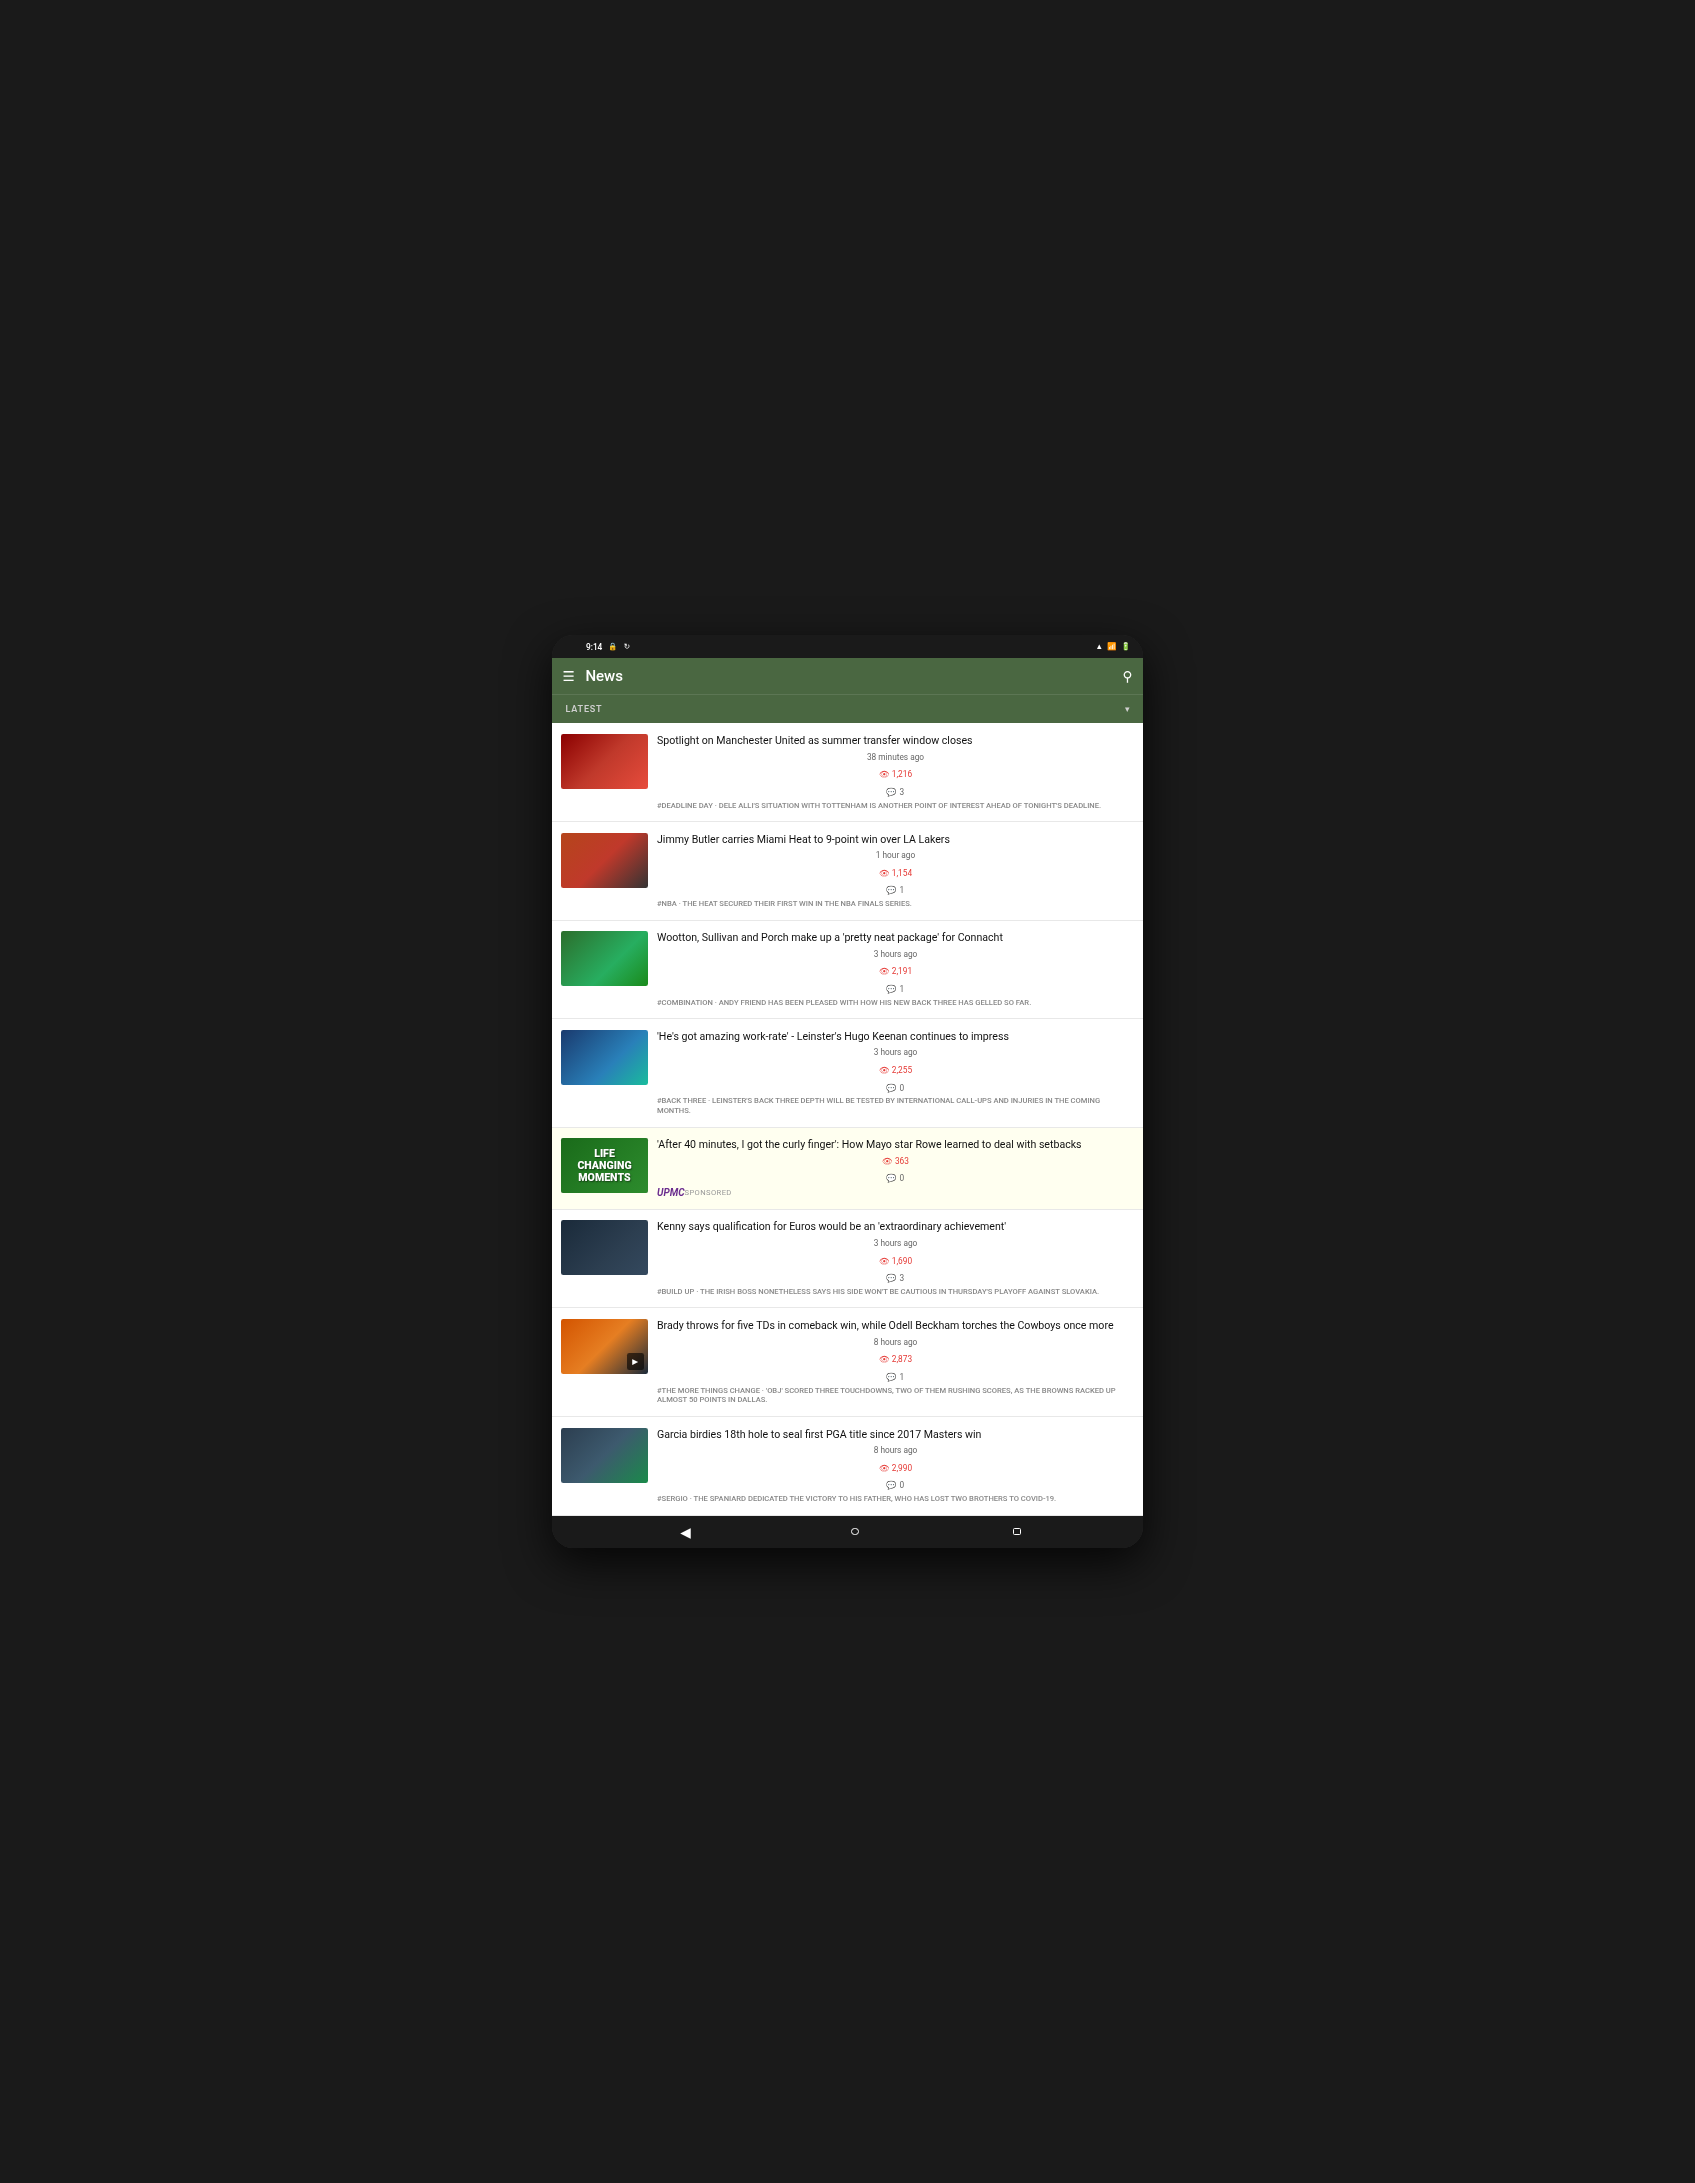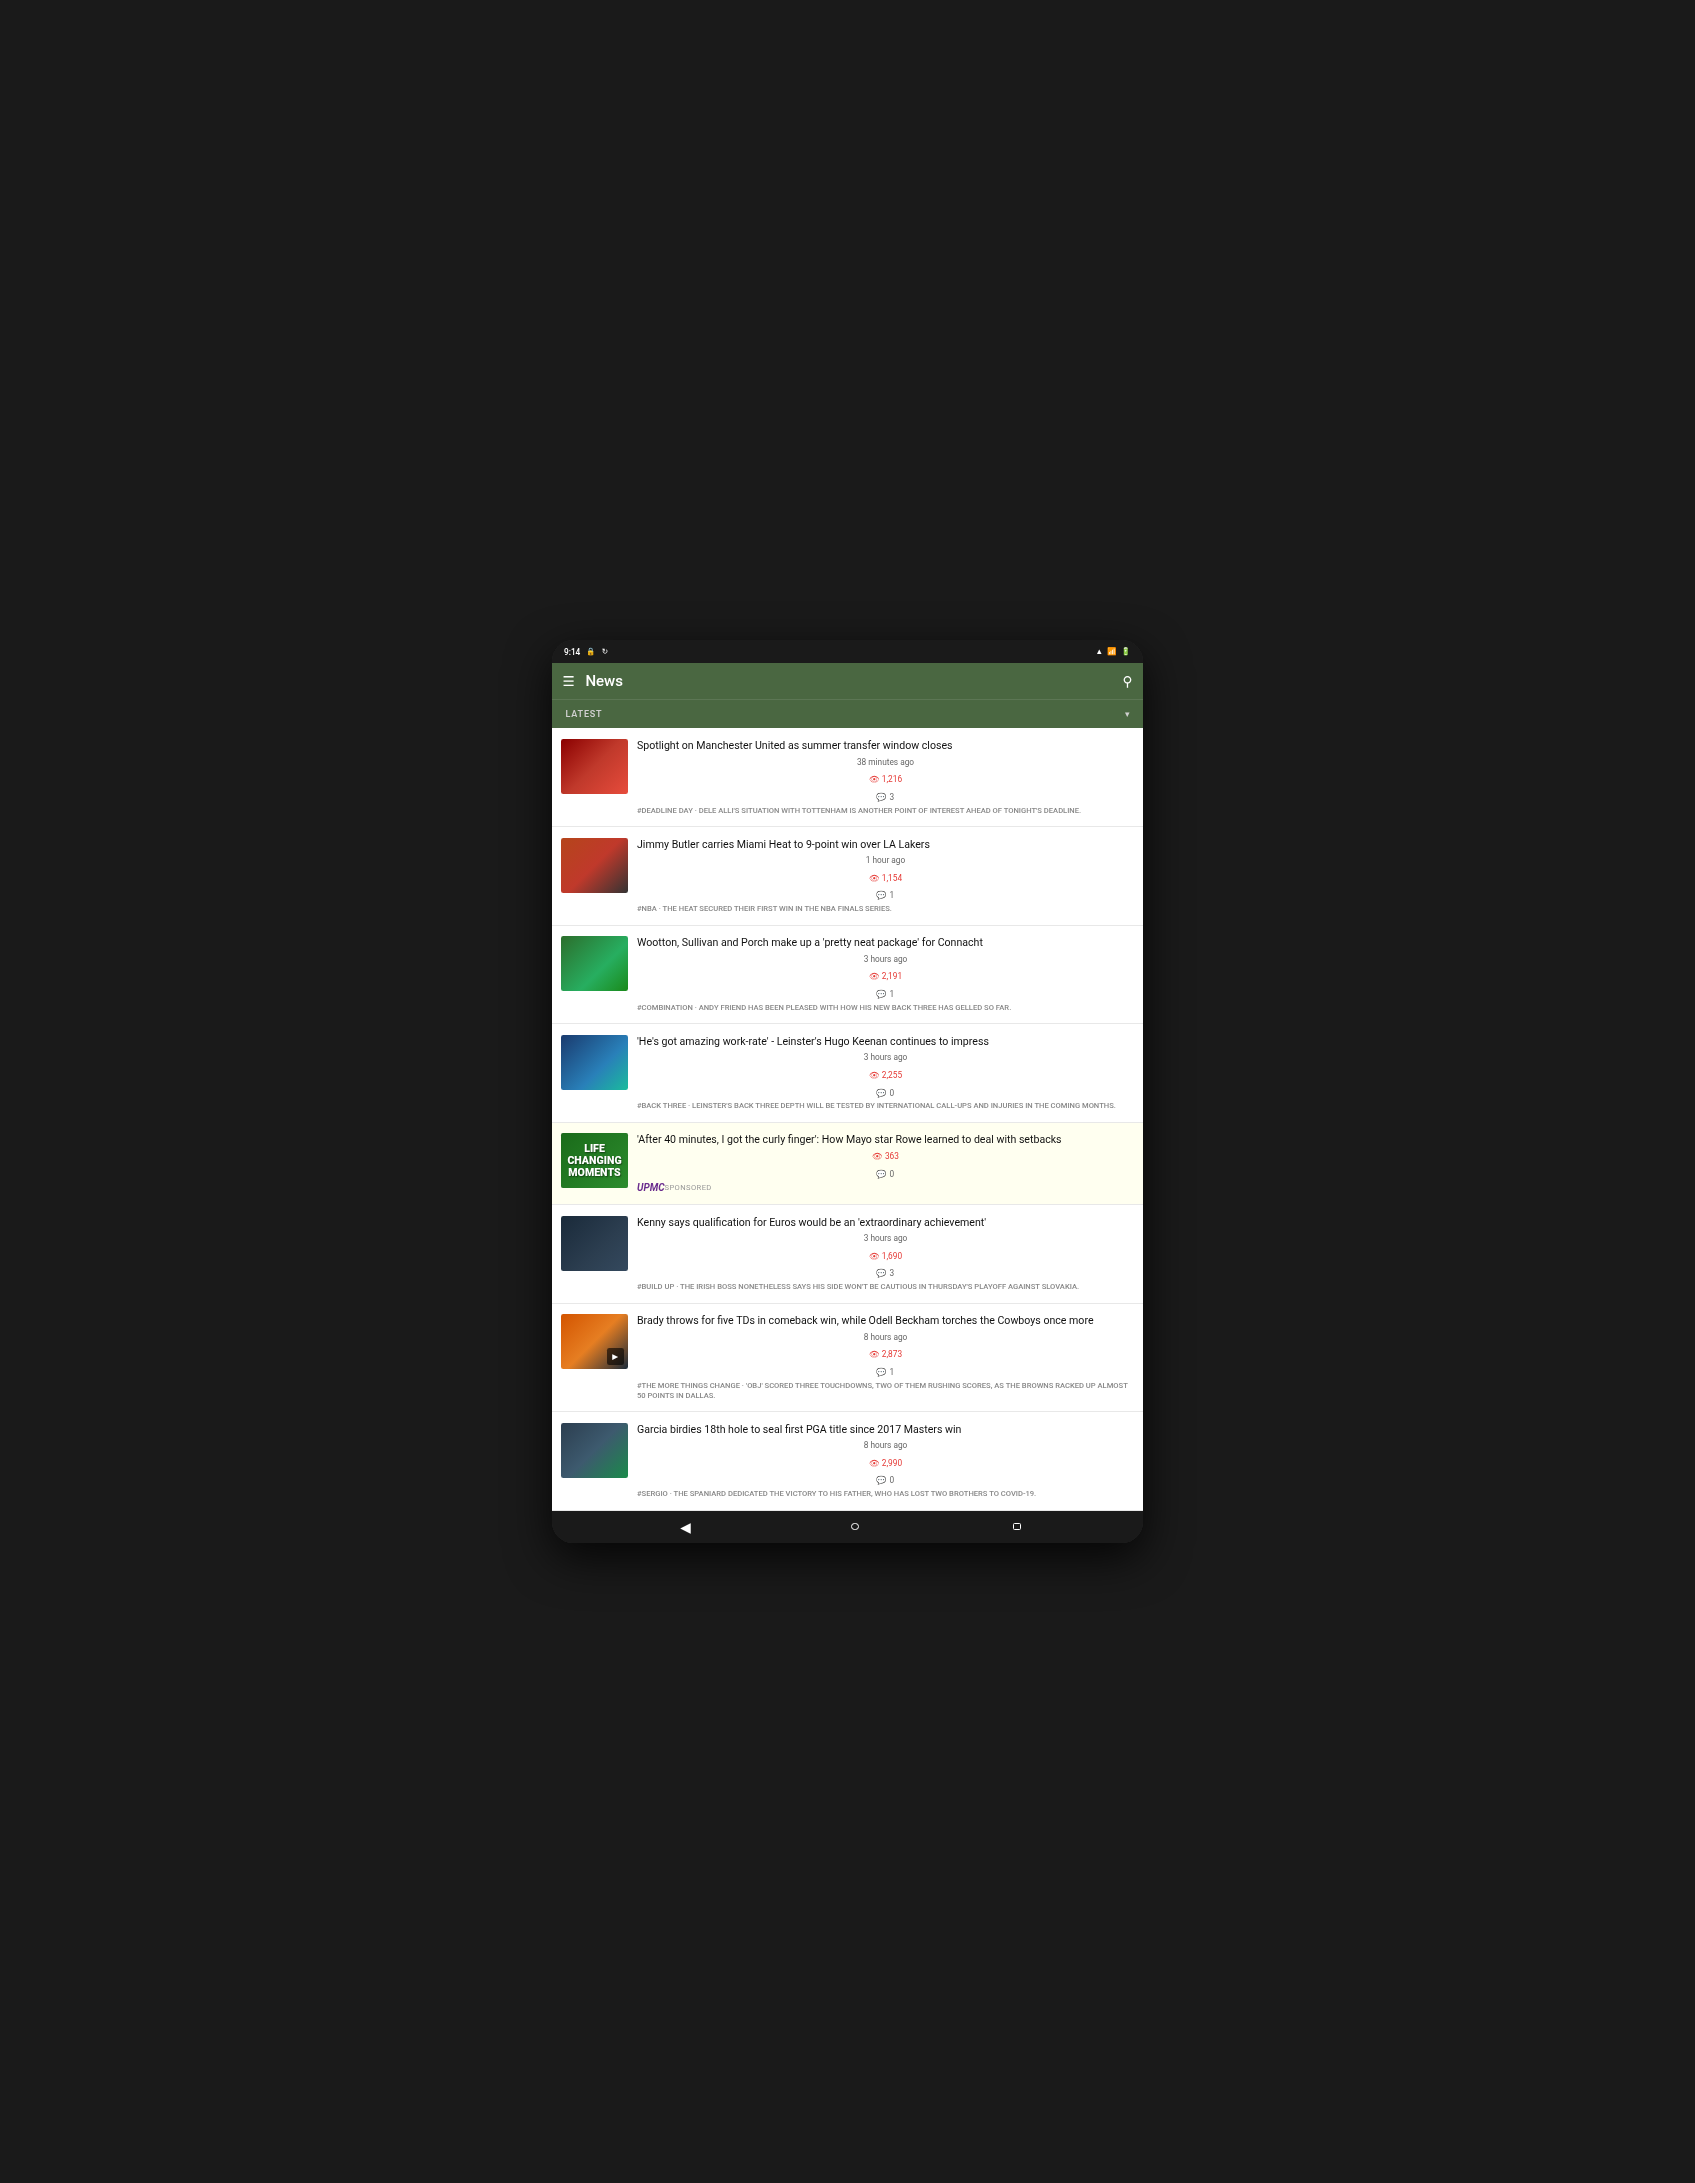--- a/index.html
+++ b/index.html
@@ -35,20 +35,21 @@
     .status-bar-left {
       display: flex;
       align-items: center;
       gap: 6px;
     }
 
     .status-time {
       color: #fff;
       font-size: 8.3px;
       font-weight: 500;
+      margin-left: 22px;
     }
 
     .status-icon {
       color: #fff;
       font-size: 7.6px;
     }
 
     .status-bar-right {
       display: flex;
       align-items: center;
@@ -123,21 +124,21 @@
       cursor: pointer;
       align-items: flex-start;
       gap: 9px;
     }
 
     .news-item.sponsored {
       background: #fffff0;
     }
 
     .news-thumbnail {
-      width: 67px;
+      width: 87px;
       height: 55px;
       flex-shrink: 0;
       border-radius: 2.3px;
       overflow: hidden;
       position: relative;
       background: #888;
     }
 
     .thumb-placeholder {
       width: 100%;

